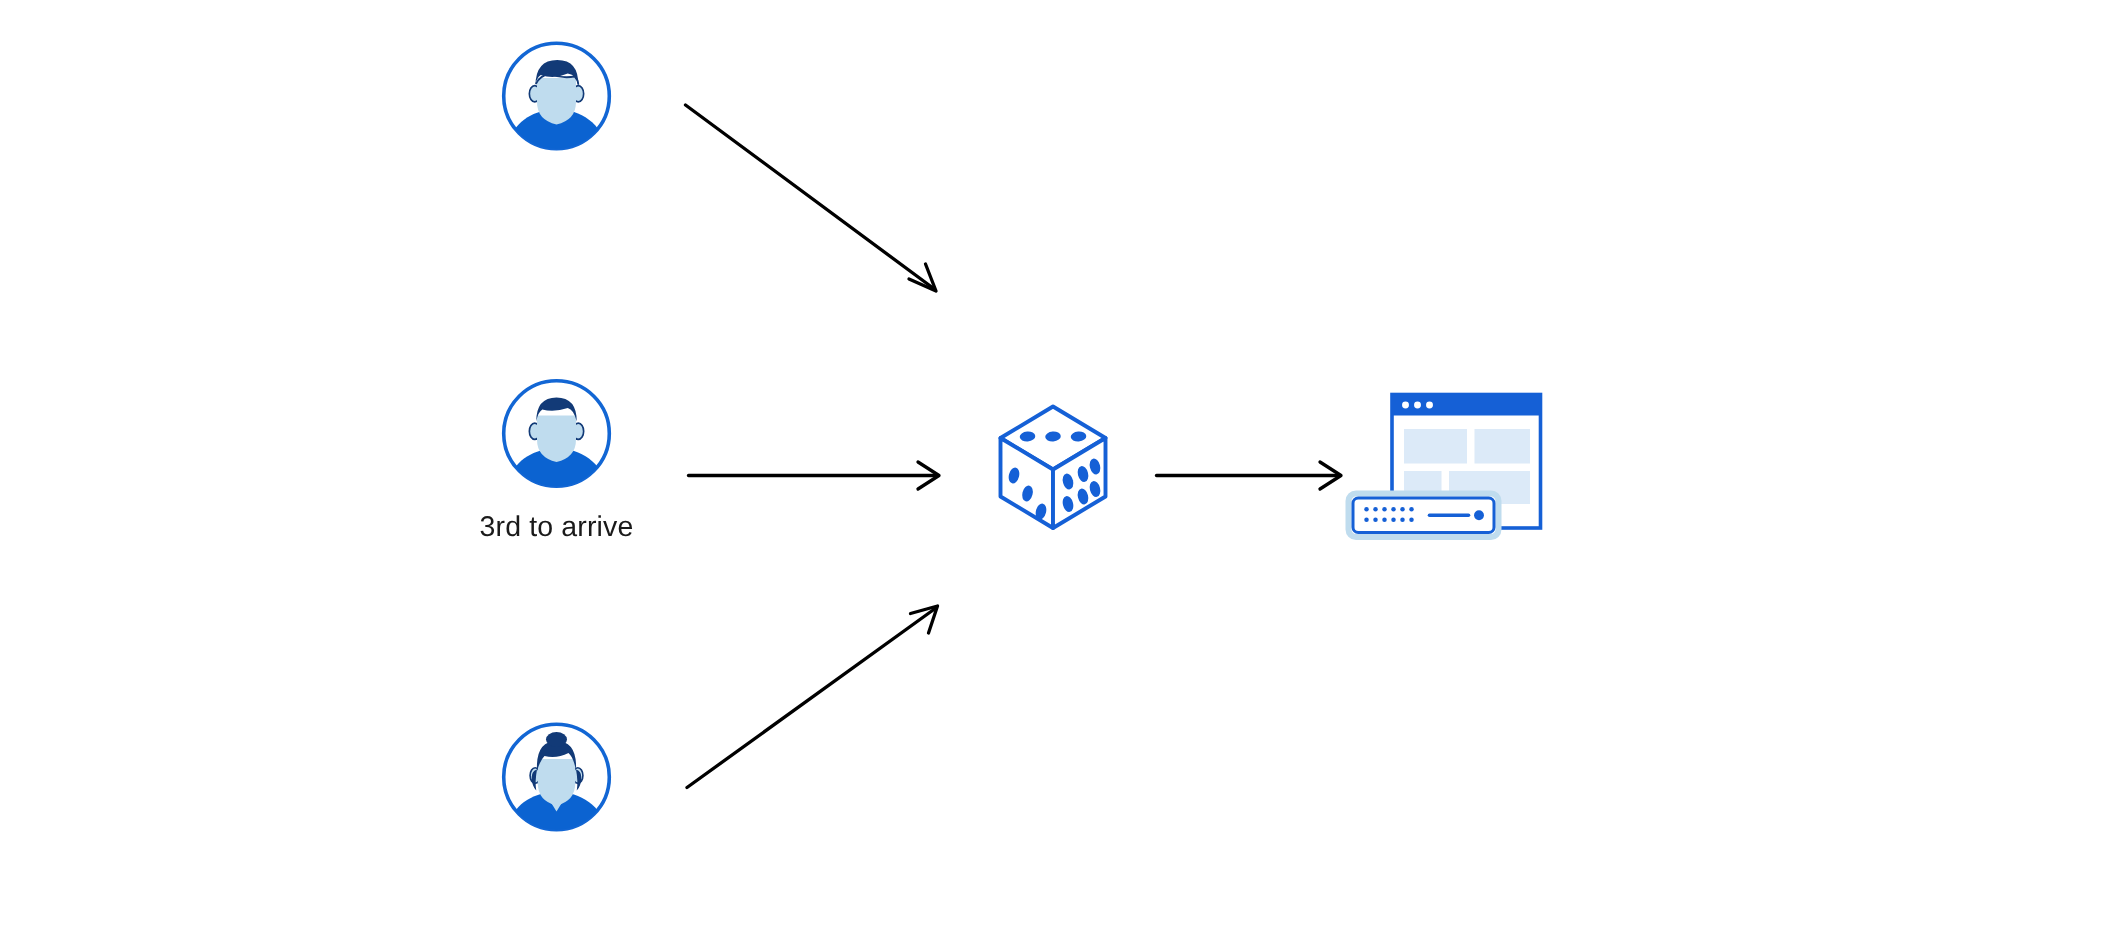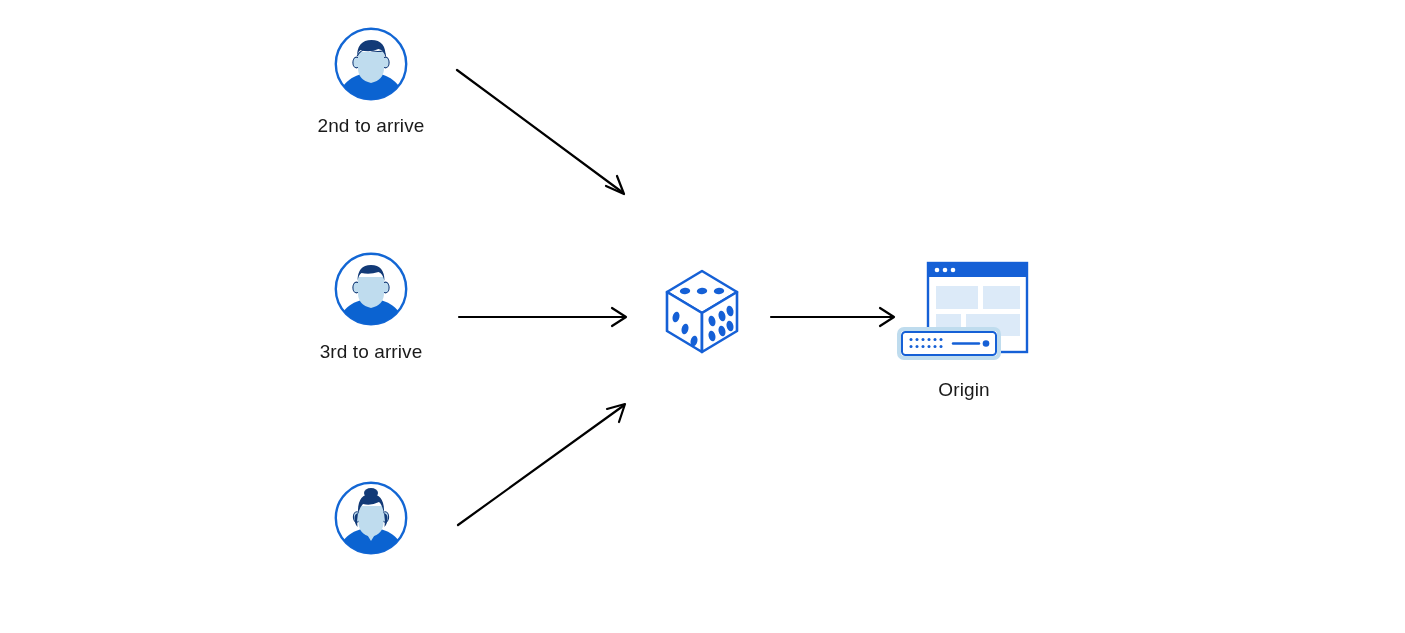--- a/index.html
+++ b/index.html
@@ -87,21 +87,20 @@
         <ellipse cx="23.5" cy="36.5" rx="3.6" ry="5.4" fill="#bfdcee" stroke="#123a77" stroke-width="1.1"></ellipse>
         <ellipse cx="52.5" cy="36.5" rx="3.6" ry="5.4" fill="#bfdcee" stroke="#123a77" stroke-width="1.1"></ellipse>
 
         <path d="M25 26 h26 v16 q0 12 -13 15 q-13 -3 -13 -15 Z" fill="#bfdcee"></path>
 
         <path d="M24 31 q0 -17 14.5 -17 q14.5 0 14 17 q-1 -7 -7 -8 q-9 4 -18 1 q-3 2 -3.5 7 Z" fill="#123a77"></path>
         <path d="M24.2 30 q3 -6 9 -6.5 q9 3 17 1.5 q2 2 2.4 5.5" fill="none" stroke="#123a77" stroke-width="1.2"></path>
       </g>
     </svg>
   </div>
-  <div class="label" style="left:271px; top:115px; width:200px;">2nd to arrive</div>
 
   <div class="node" style="left:333px; top:251px; width:76px; height:76px;">
     <svg width="76" height="76" viewBox="0 0 76 76">
       <defs>
         <clipPath id="clipB">
             <circle cx="38" cy="38" r="35.2"></circle>
           </clipPath>
       </defs>
       <circle cx="38" cy="38" r="35.2" fill="#ffffff" stroke="#1266d4" stroke-width="2.4"></circle>
       <g clip-path="url(#clipB)">
@@ -208,15 +207,14 @@
           <circle cx="27" cy="88.5" r="1.5"></circle>
             <circle cx="33" cy="88.5" r="1.5"></circle>
           <circle cx="39" cy="88.5" r="1.5"></circle>
             <circle cx="45" cy="88.5" r="1.5"></circle>
         </g>
         <line x1="57" y1="85.5" x2="83" y2="85.5" stroke="#1560d6" stroke-width="2.4" stroke-linecap="round"></line>
         <circle cx="90" cy="85.5" r="3.3" fill="#1560d6"></circle>
       </g>
     </svg>
   </div>
-  <div class="label" style="left:864px; top:379px; width:200px;">Origin</div>
 
 </div>
 
 </body></html>

